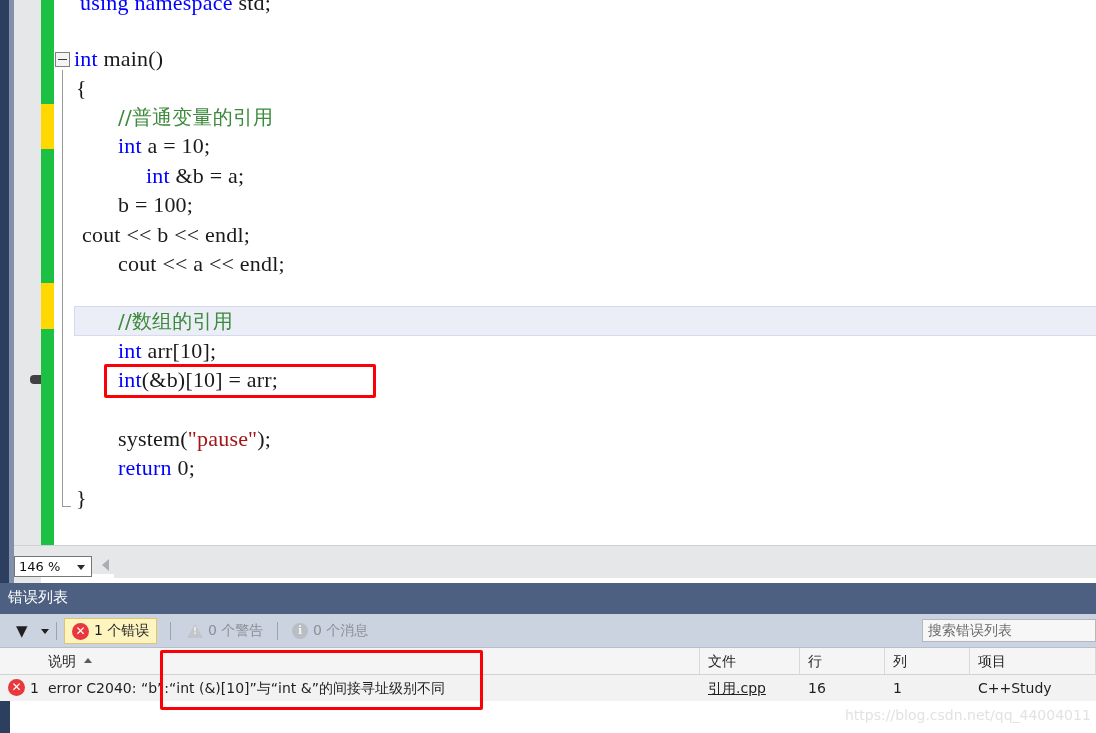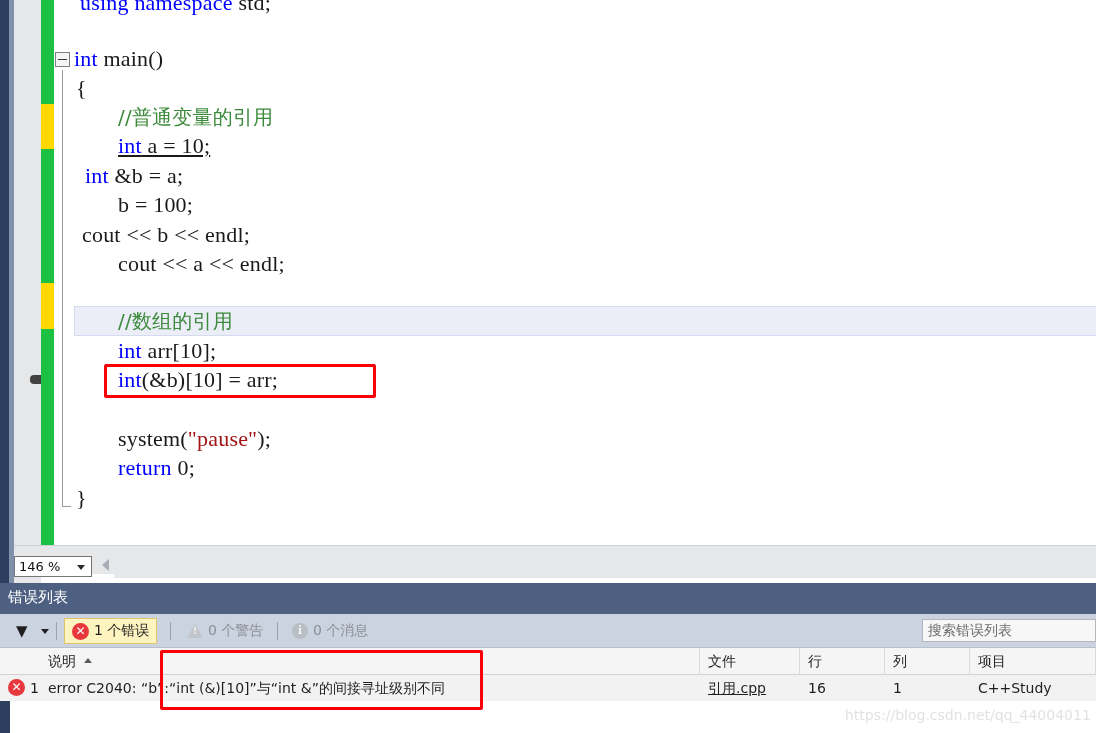--- a/index.html
+++ b/index.html
@@ -455,22 +455,22 @@
   <div class="code-surface">
     <div class="cur-line-band" id="cur-line-band" style="top: 306px;"></div>
     <div class="fold-box"></div>
     <div class="fold-guide"></div>
     <div class="fold-guide-foot"></div>
     <div id="code-lines">
         <div class="code-line" style="top: -12px; padding-left: 26px;"><span class="kw">using</span><span class="plain"> </span><span class="kw">namespace</span><span class="plain"> std;</span></div>
         <div class="code-line" style="top: 44px; padding-left: 20px;"><span class="kw">int</span><span class="plain"> main()</span></div>
         <div class="code-line" style="top: 73px; padding-left: 22px;"><span class="plain">{</span></div>
         <div class="code-line" style="top: 102px; padding-left: 64px;"><span class="cmt">//普通变量的引用</span></div>
-        <div class="code-line" style="top: 131px; padding-left: 64px; text-decoration: underline;"><span class="kw">int</span><span class="plain"> a = 10;</span></div>
-        <div class="code-line" style="top: 161px; padding-left: 31px;"><span class="kw">int</span><span class="plain"> &amp;b = a;</span></div>
+        <div class="code-line" style="top: 131px; padding-left: 64px;"><span class="kw">int</span><span class="plain"> a = 10;</span></div>
+        <div class="code-line" style="top: 161px; padding-left: 92px;"><span class="kw">int</span><span class="plain"> &amp;b = a;</span></div>
         <div class="code-line" style="top: 190px; padding-left: 64px;"><span class="plain">b = 100;</span></div>
         <div class="code-line" style="top: 220px; padding-left: 28px;"><span class="plain">cout &lt;&lt; b &lt;&lt; endl;</span></div>
         <div class="code-line" style="top: 249px; padding-left: 64px;"><span class="plain">cout &lt;&lt; a &lt;&lt; endl;</span></div>
         <div class="code-line" style="top: 306px; padding-left: 64px;"><span class="cmt">//数组的引用</span></div>
         <div class="code-line" style="top: 336px; padding-left: 64px;"><span class="kw">int</span><span class="plain"> arr[10];</span></div>
         <div class="code-line" style="top: 365px; padding-left: 64px;"><span class="kw">int</span><span class="plain">(&amp;b)[10] = arr;</span></div>
         <div class="code-line" style="top: 424px; padding-left: 64px;"><span class="plain">system(</span><span class="str">"pause"</span><span class="plain">);</span></div>
         <div class="code-line" style="top: 453px; padding-left: 64px;"><span class="kw">return</span><span class="plain"> 0;</span></div>
         <div class="code-line" style="top: 483px; padding-left: 22px;"><span class="plain">}</span></div>
       </div>

